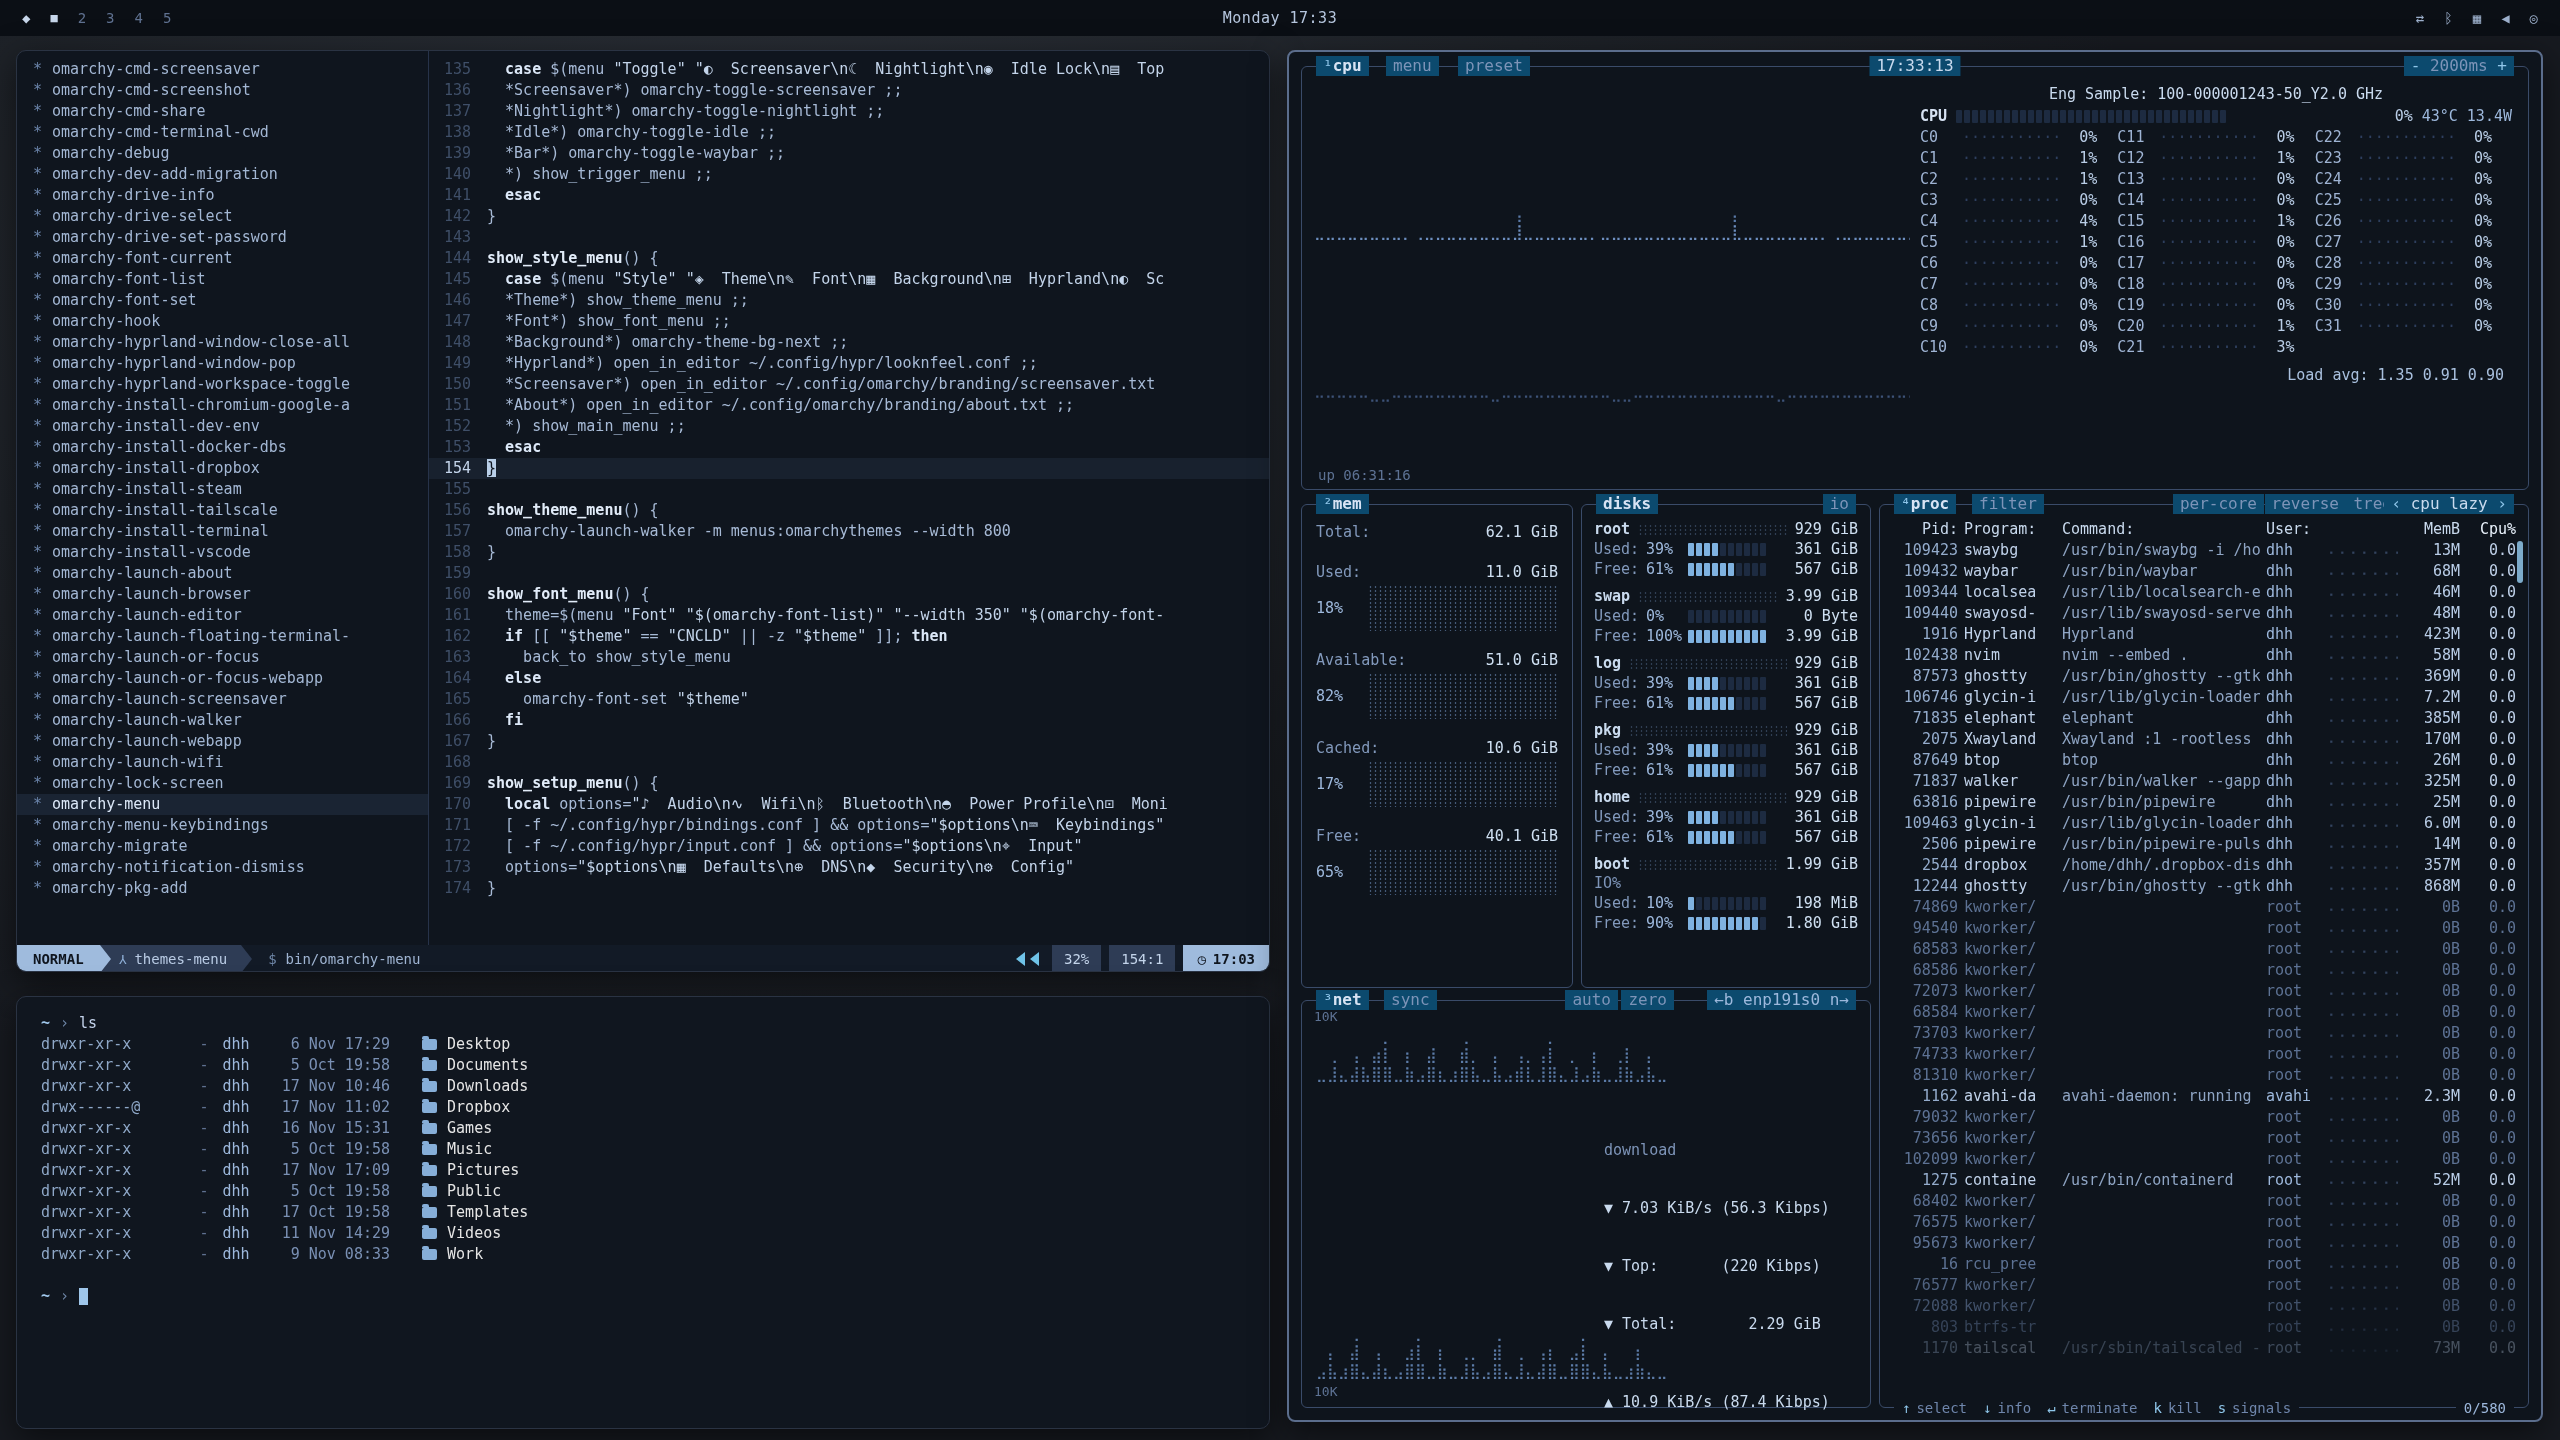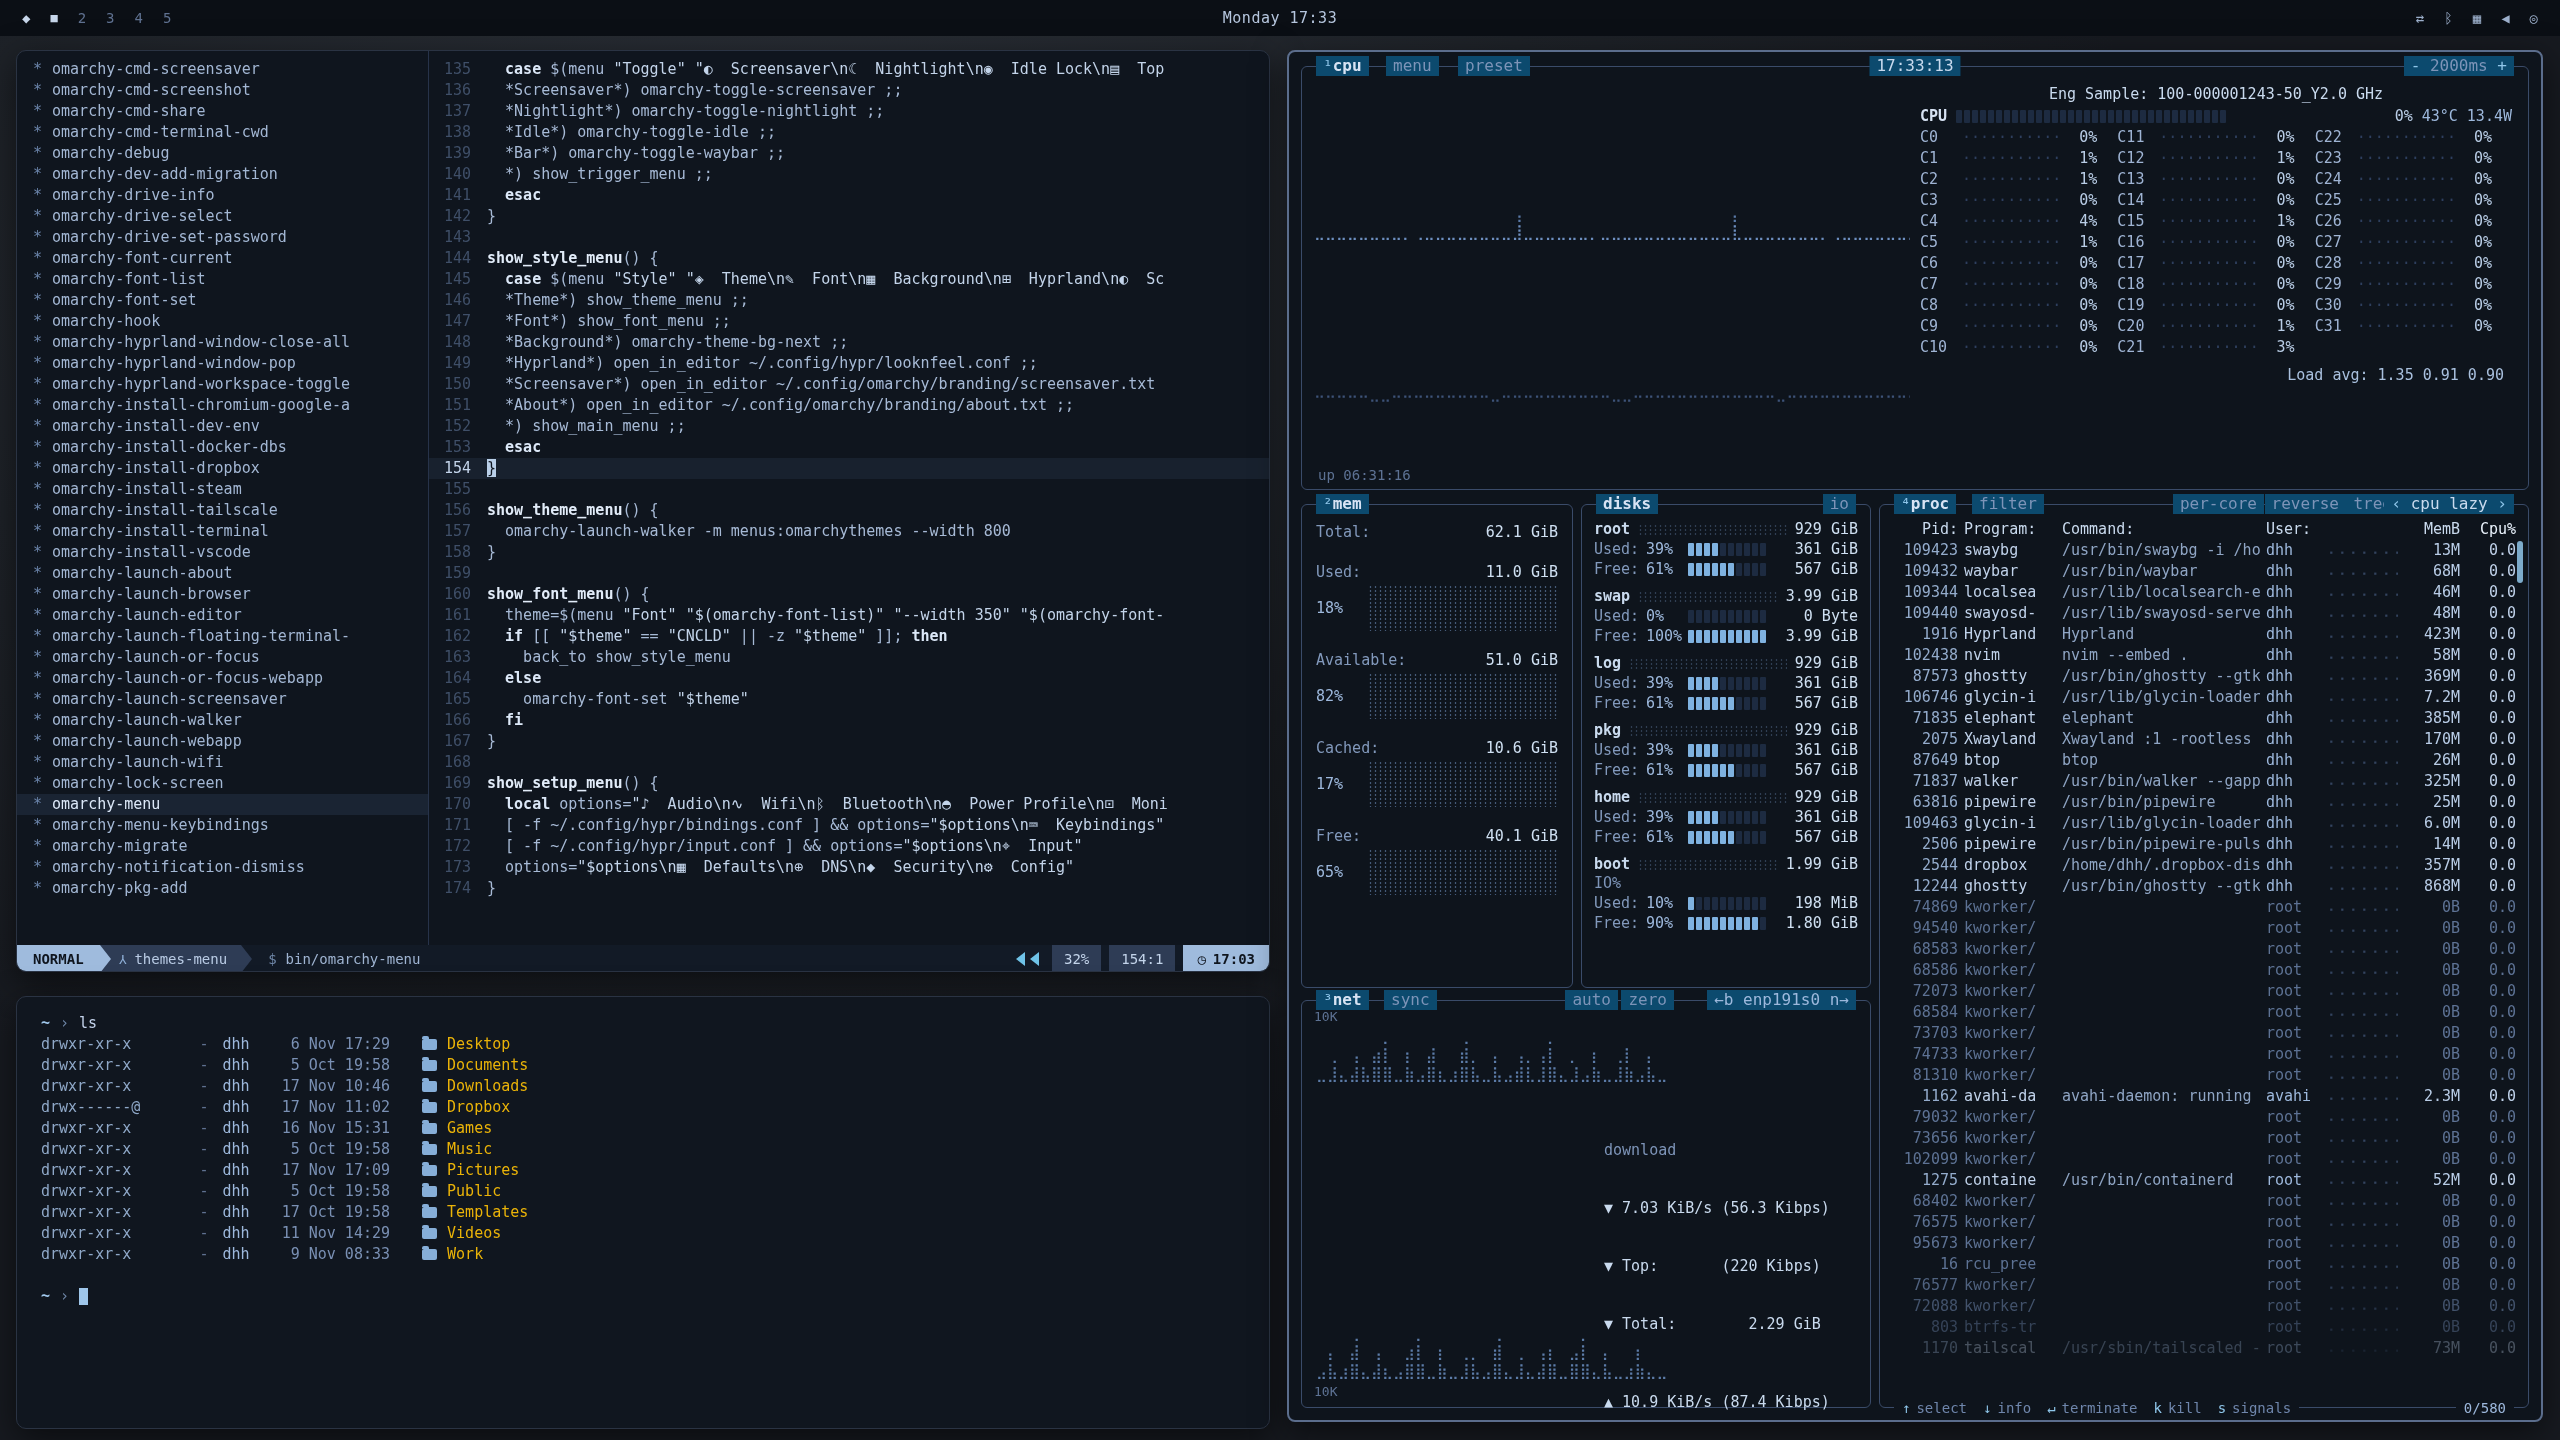--- a/index.html
+++ b/index.html
@@ -57,21 +57,21 @@
   .sl-time{background:#9fbbdd;color:#0f151e;height:28px;line-height:28px;padding:0 14px;margin-left:8px;display:flex;gap:7px;font-weight:bold}
   
   .term-line{height:21px;line-height:21px;display:flex;gap:10px;white-space:pre}
   .prompt-path{color:#9fc6ea;font-weight:bold}
   .prompt-sym{color:#6f87a8}
   .cmd{color:#c3d2ea}
   .term-cursor{width:9px;height:17px;background:#9fc6ea;align-self:center}
   .ls-grid{display:grid;grid-template-columns:13ch 4ch 5ch 14ch 1fr;column-gap:14px;height:21px;line-height:21px;white-space:pre}
   .ls-header span{color:#cfe0f2;text-decoration:underline}
   .lsp{color:#8fa8c8}.lss{color:#5f7190;text-align:right}.lsu{color:#9db8dc}.lsd{color:#7a90b4}
-  .lsn{display:flex;align-items:center;color:#eab308}
+  .lsn{display:flex;align-items:center;color:#e5e5e5}
   .folder-icon{display:inline-block;width:15px;height:11px;background:#86aed8;border-radius:2px;position:relative;margin-right:10px;flex:none}
   .folder-icon::before{content:"";position:absolute;top:-3px;left:0;width:7px;height:3px;background:#86aed8;border-radius:2px 2px 0 0}
   
   .bbox{position:absolute;border:1px solid #3a4b69;border-radius:6px;background:transparent}
   .blabel{position:absolute;top:-11px;background:#0c4a6e;color:#7d94b8;padding:0 7px;font-size:16px;line-height:20px;white-space:nowrap}
   .blabel.l-name{color:#d7e3f4;font-weight:bold}
   .bidx{color:#8fc6ea;font-weight:normal}
   .blabel.clock{left:50%;transform:translateX(-50%);color:#c9daee}
   .blabel.upd{right:14px}
   .blabel .btn{color:#8fc6ea}

